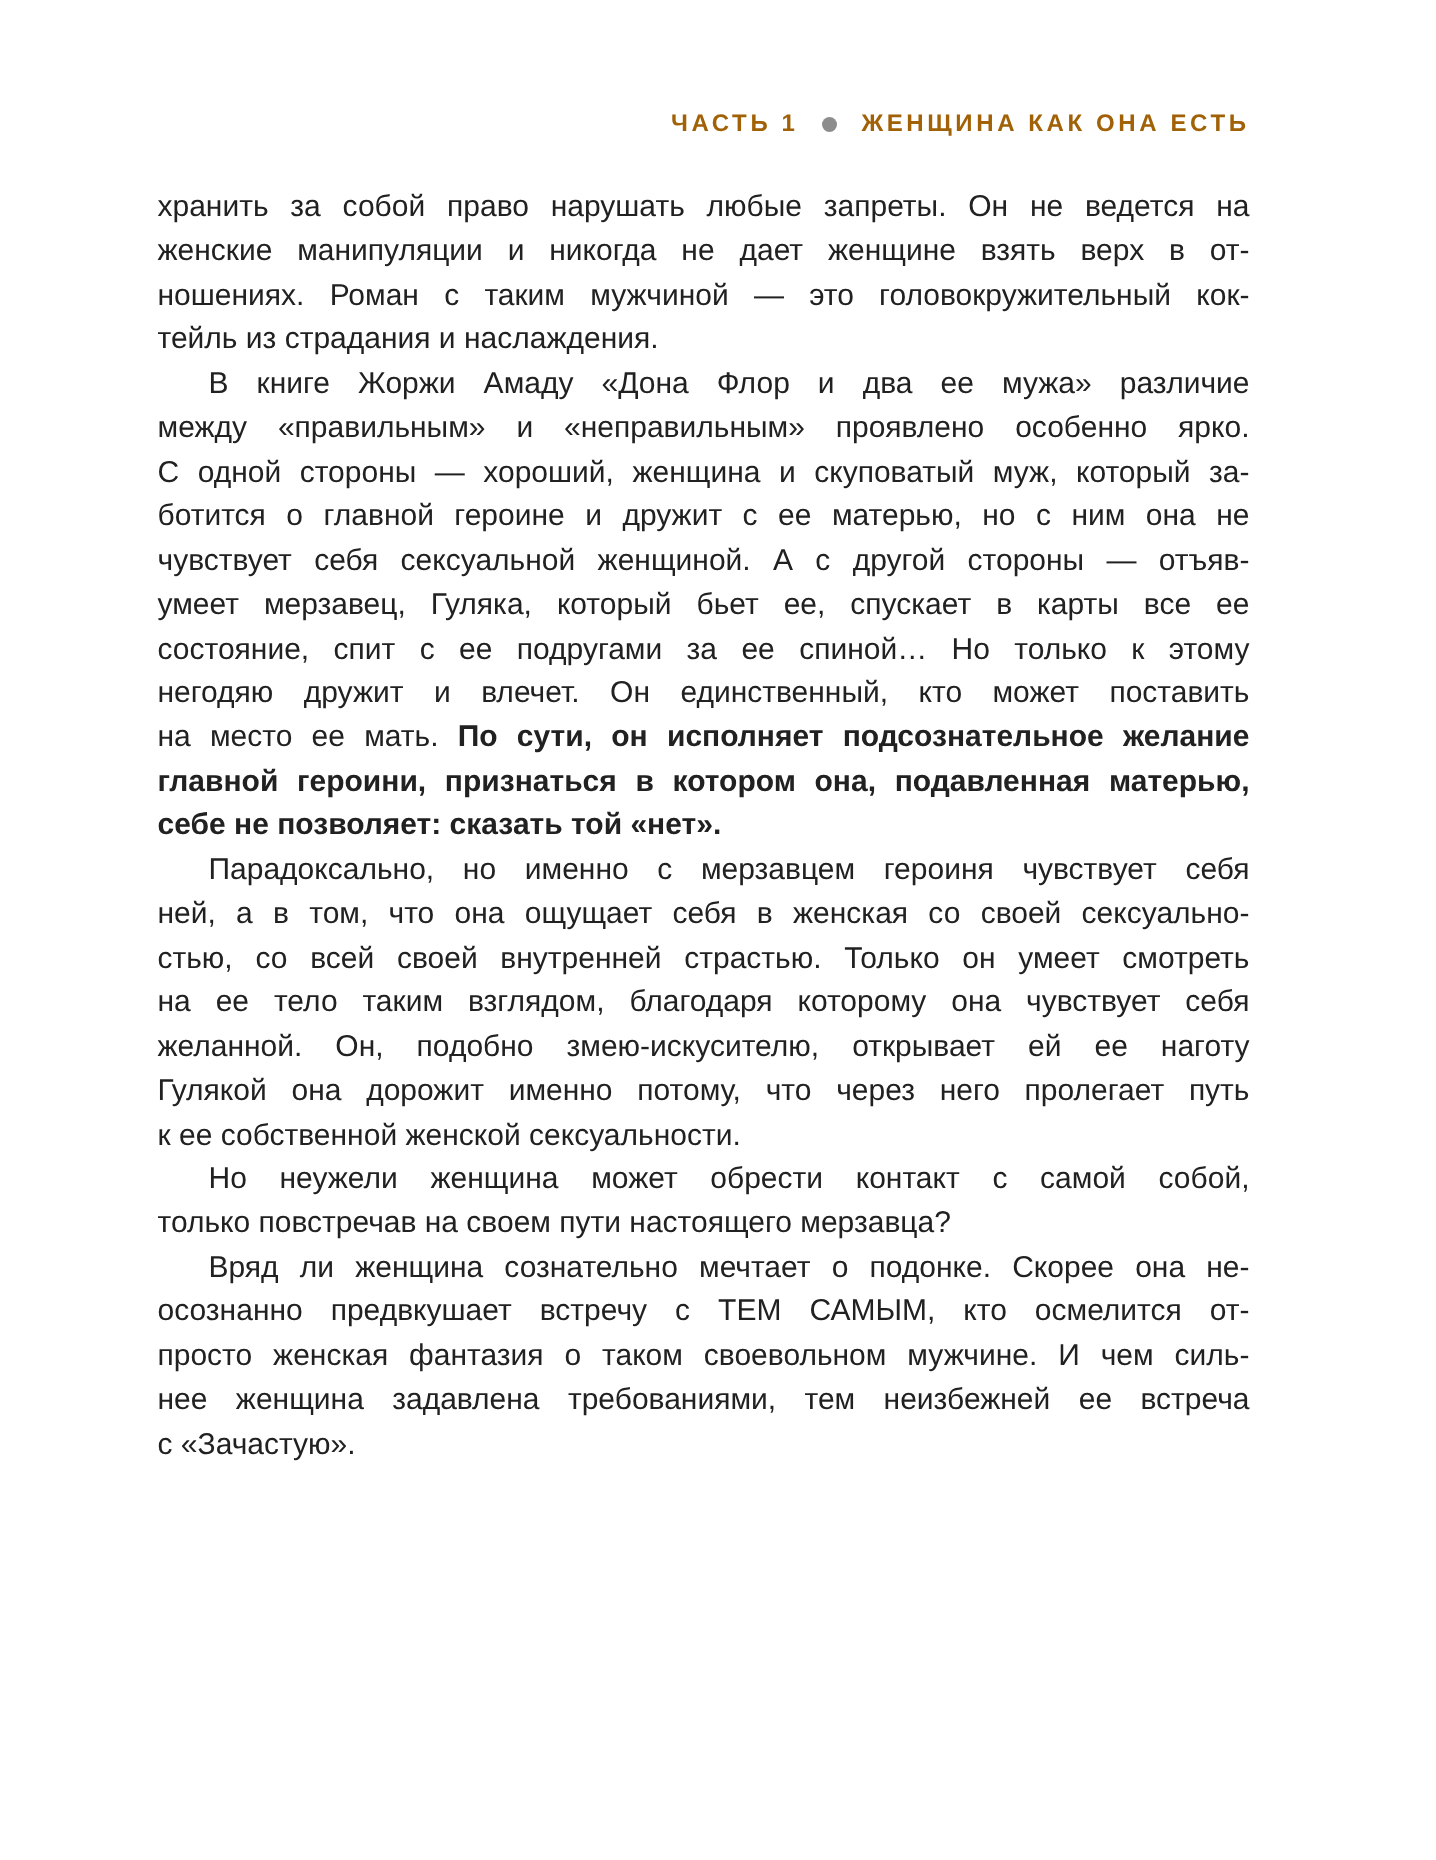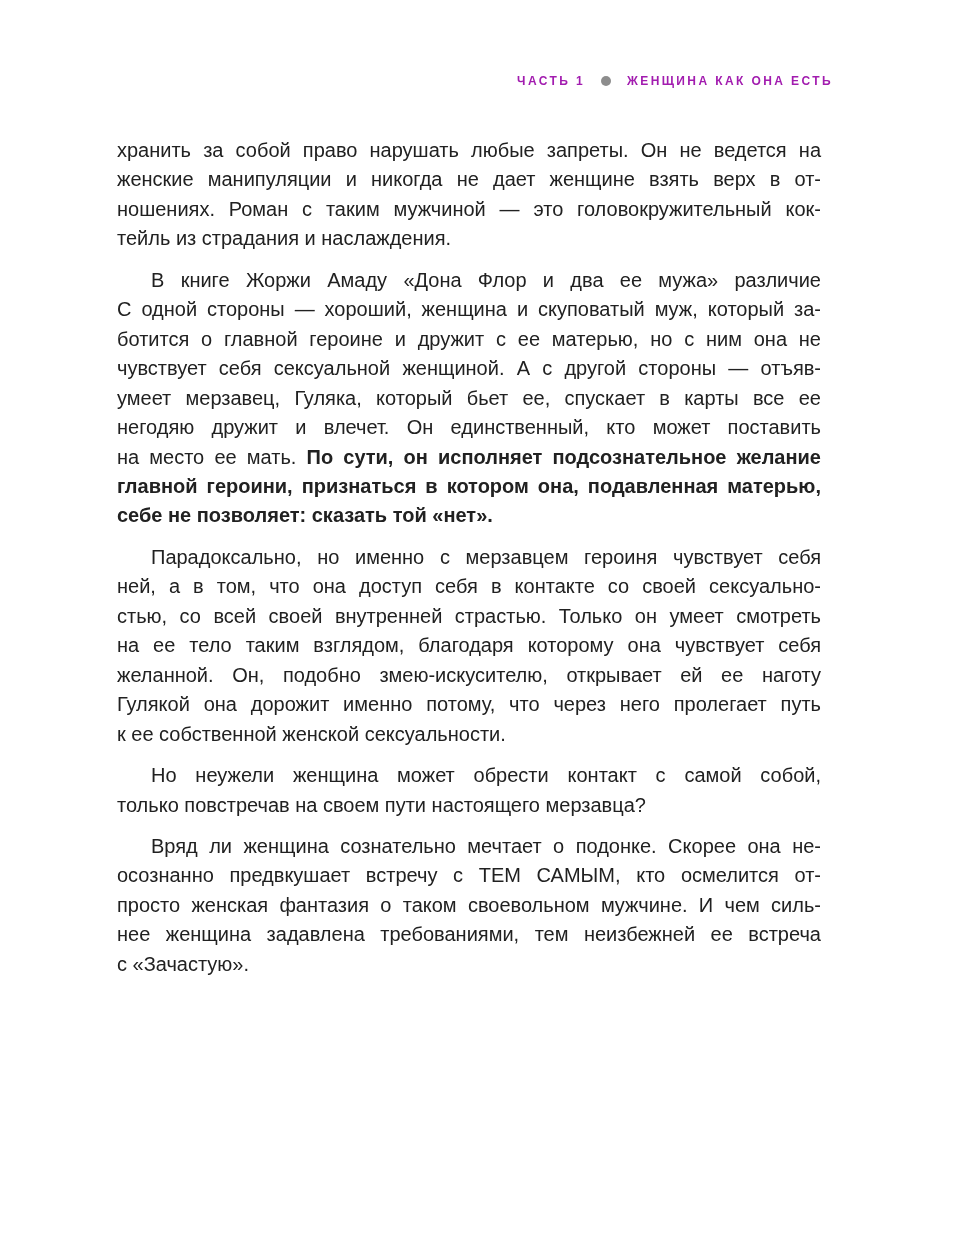--- a/index.html
+++ b/index.html
@@ -13,43 +13,43 @@
   }
   .running-header {
     position: absolute;
     top: 74px;
     left: 105px;
     width: 728px;
     display: flex;
     justify-content: flex-end;
     align-items: center;
     font-weight: 700;
-    font-size: 12px;
+    font-size: 16px;
     letter-spacing: 2.4px;
-    color: #a21caf;
+    color: #a16207;
     white-space: nowrap;
   }
   .sep-dot {
     width: 10px;
     height: 10px;
     border-radius: 50%;
     background: #8d8d8d;
     margin: 0 16px;
     flex: 0 0 auto;
   }
   .text-block {
     position: absolute;
     left: 105px;
     top: 124px;
     width: 728px;
     color: #212121;
     font-size: 20px;
     line-height: 29.45px;
   }
-  .paragraph { margin: 12px; padding: 0; }
+  .paragraph { margin: 0; padding: 0; }
   .line {
     text-align: justify;
     text-align-last: justify;
   }
   .line.last { text-align-last: left; }
   .line.indent { text-indent: 34px; }
   .run-bold { font-weight: 700; }
 </style>
 </head>
 <body>
@@ -64,32 +64,34 @@
 
   <div class="text-block" style="color: rgb(33, 33, 33);">
       <div class="paragraph">
         <div class="line"><span>хранить за собой право нарушать любые запреты. Он не ведется на</span></div>
         <div class="line"><span>женские манипуляции и никогда не дает женщине взять верх в от-</span></div>
         <div class="line"><span>ношениях. Роман с таким мужчиной — это головокружительный кок-</span></div>
         <div class="line last"><span>тейль из страдания и наслаждения.</span></div>
       </div>
       <div class="paragraph">
         <div class="line indent"><span>В книге Жоржи Амаду «Дона Флор и два ее мужа» различие</span></div>
+        <div class="line"><span>между «правильным» и «неправильным» проявлено особенно ярко.</span></div>
         <div class="line"><span>С одной стороны — хороший, женщина и скуповатый муж, который за-</span></div>
         <div class="line"><span>ботится о главной героине и дружит с ее матерью, но с ним она не</span></div>
         <div class="line"><span>чувствует себя сексуальной женщиной. А с другой стороны — отъяв-</span></div>
         <div class="line"><span>умеет мерзавец, Гуляка, который бьет ее, спускает в карты все ее</span></div>
+        <div class="line"><span>состояние, спит с ее подругами за ее спиной… Но только к этому</span></div>
         <div class="line"><span>негодяю дружит и влечет. Он единственный, кто может поставить</span></div>
         <div class="line"><span>на место ее мать. </span><span class="run-bold">По сути, он исполняет подсознательное желание</span></div>
         <div class="line"><span class="run-bold">главной героини, признаться в котором она, подавленная матерью,</span></div>
         <div class="line last"><span class="run-bold">себе не позволяет: сказать той «нет».</span></div>
       </div>
       <div class="paragraph">
         <div class="line indent"><span>Парадоксально, но именно с мерзавцем героиня чувствует себя</span></div>
-        <div class="line"><span>ней, а в том, что она доступ себя в контакте со своей сексуально-</span></div>
+        <div class="line"><span>ней, а в том, что она ощущает себя в женская со своей сексуально-</span></div>
         <div class="line"><span>стью, со всей своей внутренней страстью. Только он умеет смотреть</span></div>
         <div class="line"><span>на ее тело таким взглядом, благодаря которому она чувствует себя</span></div>
         <div class="line"><span>желанной. Он, подобно змею-искусителю, открывает ей ее наготу</span></div>
         <div class="line"><span>Гулякой она дорожит именно потому, что через него пролегает путь</span></div>
         <div class="line last"><span>к ее собственной женской сексуальности.</span></div>
       </div>
       <div class="paragraph">
         <div class="line indent"><span>Но неужели женщина может обрести контакт с самой собой,</span></div>
         <div class="line last"><span>только повстречав на своем пути настоящего мерзавца?</span></div>
       </div>

